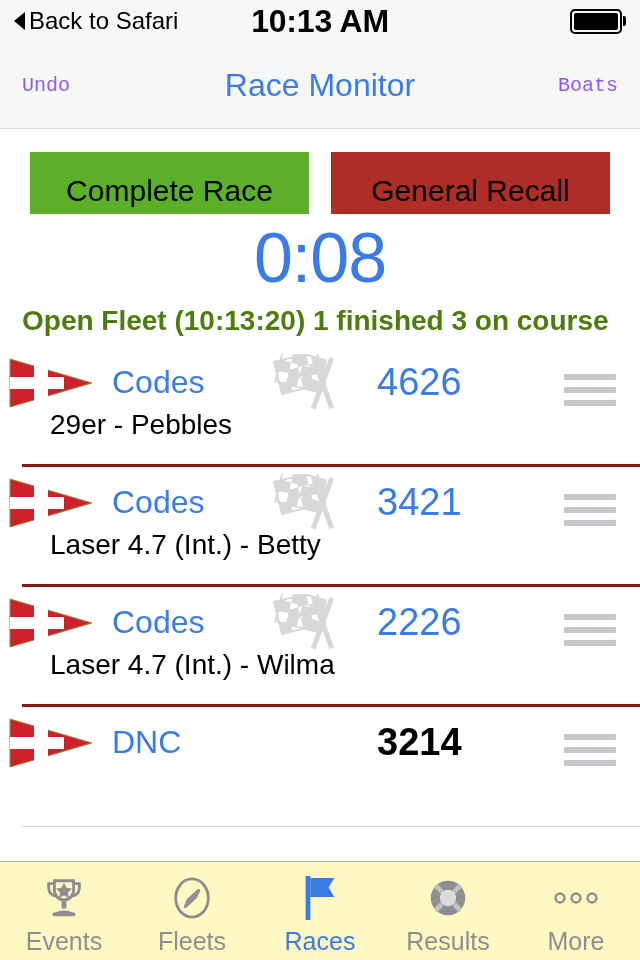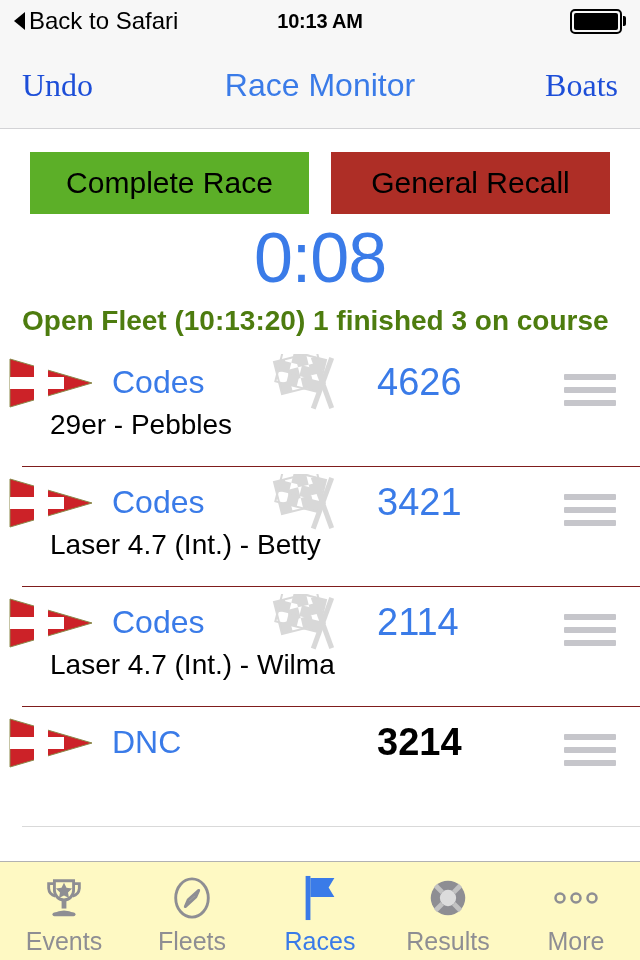--- a/index.html
+++ b/index.html
@@ -17,75 +17,75 @@
     height:42px; flex:0 0 42px; background:#f7f7f7;
     display:flex; align-items:center; position:relative; padding:0 14px;
   }
   .sb-back{ display:flex; align-items:center; gap:3px; font-size:24px; color:#000; }
   .sb-back .tri{
     width:0;height:0;border-top:9px solid transparent;border-bottom:9px solid transparent;
     border-right:11px solid #000; display:inline-block; margin-right:1px;
   }
   .sb-time{
     position:absolute; left:0; right:0; text-align:center;
-    font-size:20px; font-weight:bold; color:#000; letter-spacing:-0.2px;
+    font-size:32px; font-weight:bold; color:#000; letter-spacing:-0.2px;
     pointer-events:none;
   }
   .sb-batt{ margin-left:auto; display:flex; align-items:center; }
   .batt-body{
     width:52px;height:25px;border:2.5px solid #000;border-radius:5px;
     padding:2px; display:flex;
   }
   .batt-fill{ flex:1; background:#000; border-radius:2px; }
   .batt-cap{ width:3px;height:10px;background:#000;border-radius:0 2px 2px 0; margin-left:1.5px;}
 
   
   .navbar{
     height:87px; flex:0 0 87px; background:#f7f7f7;
     border-bottom:1px solid #d3d3d6;
     display:flex; align-items:center; padding:0 22px; position:relative;
   }
-  .nav-btn{ font-size:32px; color:#1d4ed8; background:none; border:none;
-            font-family:Liberation Serif, serif; cursor:pointer; white-space:nowrap; }
+  .nav-btn{ font-size:20px; color:#8b5cf6; background:none; border:none;
+            font-family:Liberation Mono, monospace; cursor:pointer; white-space:nowrap; }
   .nav-title{
     position:absolute; left:0; right:0; text-align:center;
     font-size:32px; color:#3a7be8; pointer-events:none;
   }
   .nav-right{ margin-left:auto; z-index:2; }
   .nav-left{ z-index:2; }
 
   
   .actions{
     display:flex; padding:23px 30px 0 30px; gap:22px;
   }
   .act-btn{
     flex:1 1 0; height:62px; border:none; font-family:inherit;
     font-size:30px; color:#000; cursor:pointer; line-height:62px;
-    text-align:center; padding:0;
+    text-align:center; padding:8px;
   }
   .act-green{ background:#5caf28; }
   .act-red{ background:#ae2e26; }
 
   
   .timer{
     text-align:center; color:#3a7be8; font-size:70px; font-weight:400;
     line-height:1.0; padding-top:9px; letter-spacing:-1px;
   }
 
   
   .fleetline{
     color:#4d7c0f; font-size:28px; font-weight:bold;
     padding:12px 0 10px 22px; white-space:nowrap;
   }
 
   
   .boatlist{ flex:1 1 auto; overflow:hidden; }
   .boatrow{
     position:relative; height:120px; padding:0;
-    border-bottom:1px solid #7f1d1d; margin-left:22px;
+    border-bottom:3px solid #7f1d1d; margin-left:22px;
   }
   .boatrow:last-child{ border-bottom:1px solid #d9d9d9; }
   .row-top{ display:flex; align-items:center; height:66px; padding-top:5px; }
 
   .pennant{ flex:0 0 86px; height:52px; margin-left:-14px; }
 
   .code{
     font-size:32px; color:#3a7be8; margin-left:18px; white-space:nowrap;
     flex:0 0 auto; min-width:155px;
   }
@@ -261,21 +261,21 @@
                 <rect x="11" y="11" width="11" height="11" fill="#d8d8d8"></rect>
                 <rect x="33" y="11" width="11" height="11" fill="#d8d8d8"></rect>
                 <rect x="0" y="22" width="11" height="11" fill="#d8d8d8"></rect>
                 <rect x="22" y="22" width="11" height="11" fill="#d8d8d8"></rect>
                 <rect x="0" y="0" width="44" height="33" fill="none" stroke="#d8d8d8" stroke-width="2"></rect>
               </g>
     <rect x="50" y="2" width="5" height="54" fill="#d8d8d8" transform="rotate(20 52 29)"></rect>
     <rect x="50" y="2" width="5" height="54" fill="#d8d8d8" transform="rotate(-20 52 29)"></rect>
   </svg>
       </div>
-      <div class="sailnum">2114</div>
+      <div class="sailnum">2226</div>
       <div class="handle">
             <span></span>
             <span></span>
             <span></span>
           </div>
     </div>
     <div class="boatdesc">Laser 4.7 (Int.) - Wilma</div>
   </div>
       <div class="boatrow">
     <div class="row-top">

